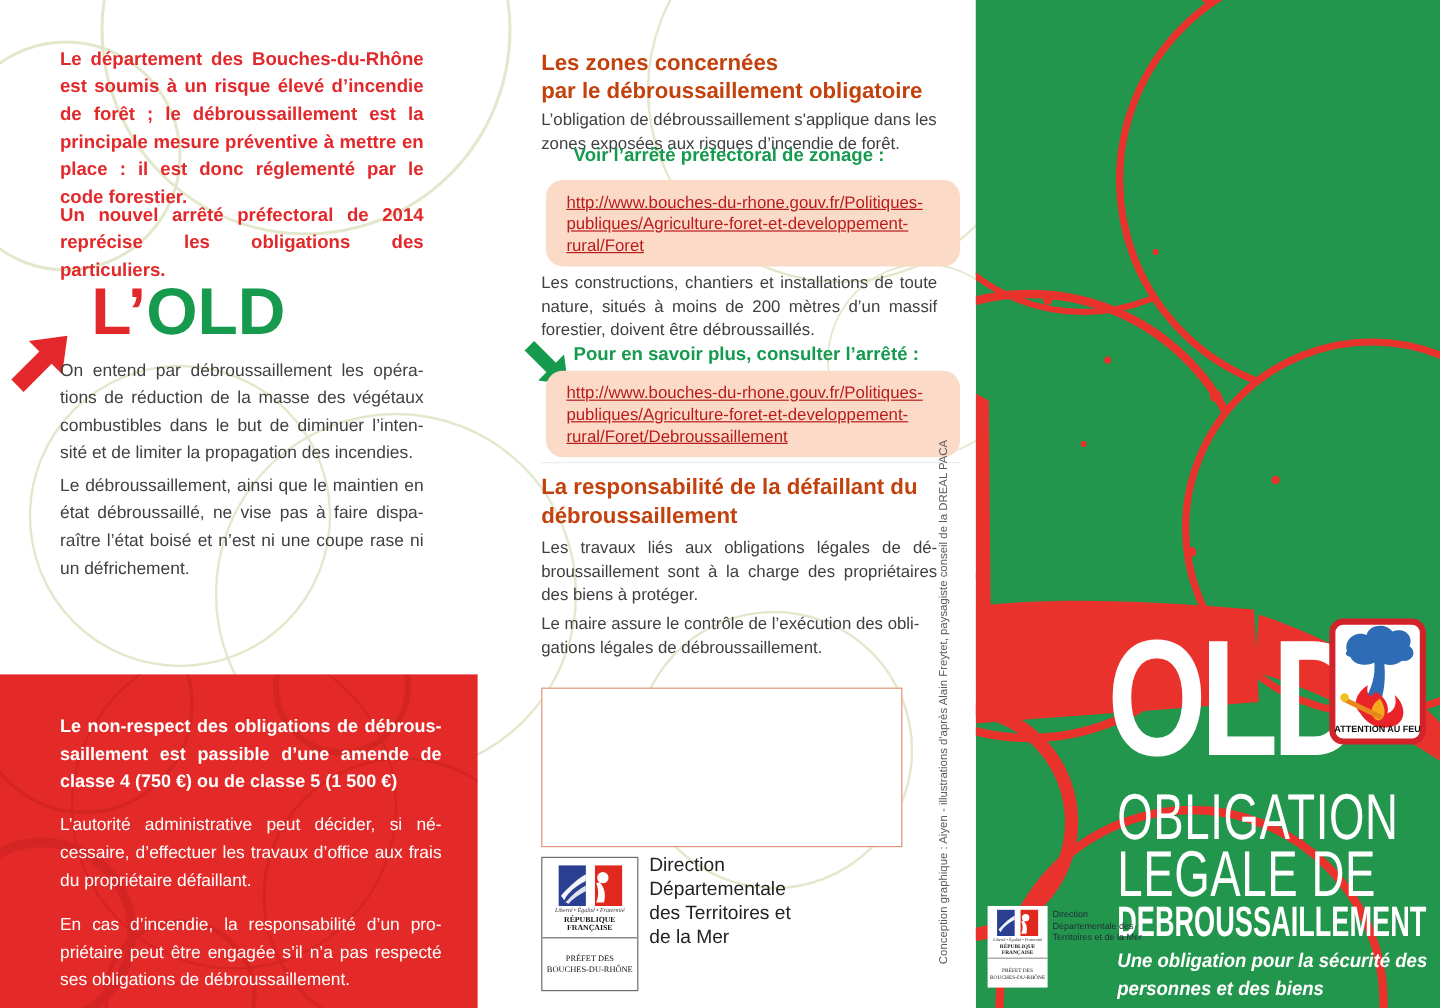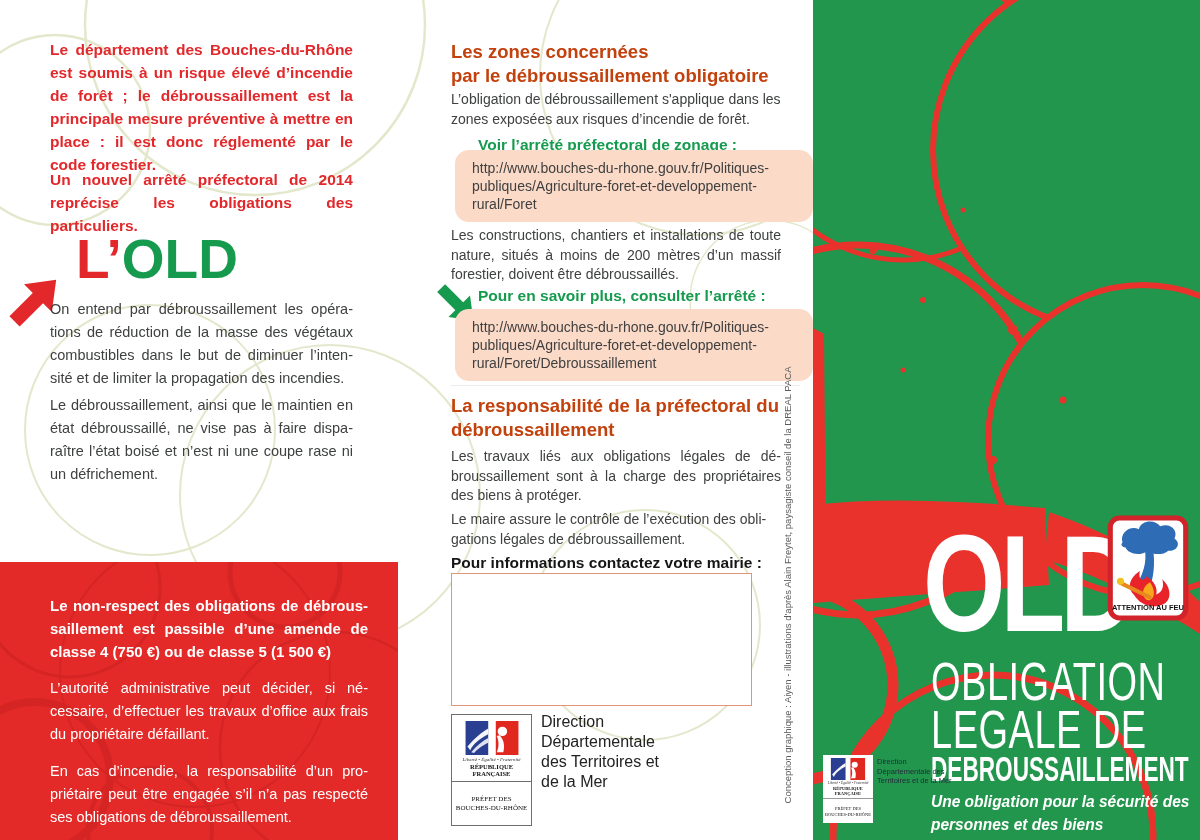--- a/index.html
+++ b/index.html
@@ -17,22 +17,22 @@
   .lold .green{color:#169a4e;}
   .warning{left:0;top:562px;width:398px;height:278px;background:#e32a28;overflow:hidden;}
   .warning .inner{position:absolute;left:50px;top:32px;width:318px;}
   .warning p{margin:0 0 14px 0;font-size:14.5px;line-height:23px;color:#fff;}
   .warning p.b{font-weight:bold;font-size:15px;}
 
   
   .mid-h{width:360px;font-size:18.5px;line-height:24px;font-weight:bold;color:#c2410c;}
   .mid-p{width:330px;font-size:14px;line-height:19.5px;color:#3f4040;}
   .green-h{font-size:15.5px;font-weight:bold;color:#169a4e;white-space:nowrap;}
-  .url-box{width:312px;background:#fbdac8;border-radius:14px;padding:9px 29px 9px 17px;
-           font-size:14px;line-height:18px;color:#404040;overflow-wrap:break-word;}
+  .url-box{width:312px;background:#fbdac8;border-radius:14px;padding:9px 16px 9px 17px;
+           font-size:14px;line-height:18px;color:#b91c1c;overflow-wrap:break-word;text-decoration:underline;}
   .contact-label{font-size:15.5px;font-weight:bold;color:#161616;white-space:nowrap;}
   .contact-box{width:299px;height:131px;border:1px solid #e09479;background:#fff;}
   .divider{width:349px;height:1px;background:#ececec;}
 
   
   .prefet-box{width:79px;border:1px solid #6e6e6e;background:#fff;text-align:center;}
   .prefet-box .motto{font-family:"Liberation Serif",serif;font-style:italic;font-size:5px;color:#333;margin-top:2px;}
   .prefet-box .rep{font-family:"Liberation Serif",serif;font-weight:bold;font-size:6.5px;color:#111;margin:1px 0 4px;}
   .prefet-box .pref{font-family:"Liberation Serif",serif;font-size:7px;color:#111;
                     border-top:1px solid #6e6e6e;padding:13px 2px 12px;line-height:9px;}
@@ -121,46 +121,45 @@
 
   <div class="abs" style="left:451px;top:0;width:360px;height:840px;">
 
     <div class="abs mid-h" style="left:0;top:40px;">
       <div>Les zones concernées</div>
       <div>par le débroussaillement obligatoire</div>
     </div>
 
     <p class="abs mid-p" style="left:0;top:90px;margin:0;">L’obligation de débroussaillement s'applique dans les zones exposées aux risques d’incendie de forêt.</p>
 
-    <div class="abs green-h" style="left:27px;top:136px;">Voir l’arrêté préfectoral de zonage :</div>
+    <div class="abs green-h" style="left:27px;top:121px;">Voir l’arrêté préfectoral de zonage :</div>
 
     <div class="abs url-box" style="left:4px;top:150px;">http://www.bouches-du-rhone.gouv.fr/Politiques-publiques/Agriculture-foret-et-developpement-rural/Foret</div>
 
     <p class="abs mid-p jtext" style="left:0;top:226px;margin:0;">Les constructions, chantiers et installations de toute nature, situés à moins de 200 mètres d’un massif forestier, doivent être débroussaillés.</p>
 
     <svg class="abs" style="left:-18px;top:280px;" width="48" height="48" viewBox="0 0 60 60">
       <g fill="#169a4e" transform="rotate(45 30 30)">
         <rect x="2" y="23" width="34" height="14"></rect>
         <polygon points="34,11 34,49 59,30"></polygon>
       </g>
     </svg>
 
     <div class="abs green-h" style="left:27px;top:287px;">Pour en savoir plus, consulter l’arrêté :</div>
 
     <div class="abs url-box" style="left:4px;top:309px;">http://www.bouches-du-rhone.gouv.fr/Politiques-publiques/Agriculture-foret-et-developpement-rural/Foret/Debroussaillement</div>
 
     <div class="abs divider" style="left:0;top:385px;"></div>
 
-    <div class="abs mid-h" style="left:0;top:394px;width:340px;">La responsabilité de la préfectoral du débroussaillement</div>
+    <div class="abs mid-h" style="left:0;top:394px;width:340px;">La responsabilité de la défaillant du débroussaillement</div>
 
     <p class="abs mid-p jtext" style="left:0;top:447px;margin:0;">Les travaux liés aux obligations légales de dé­broussaillement sont à la charge des propriétaires des biens à protéger.</p>
 
     <p class="abs mid-p" style="left:0;top:510px;margin:0;">Le maire assure le contrôle de l’exécution des obli­gations légales de débroussaillement.</p>
 
-    <div class="abs contact-label" style="left:0;top:554px;">Pour informations contactez votre mairie :</div>
 
     <div class="abs contact-box" style="left:0;top:573px;"></div>
 
     <div class="abs prefet-box" style="left:0;top:714px;">
       <svg style="margin:6px auto 0;" width="56" height="34" viewBox="0 0 56 36">
         <rect x="0" y="0" width="24" height="36" fill="#2b3f92"></rect>
         <rect x="32" y="0" width="24" height="36" fill="#e1281e"></rect>
         <path d="M2,27 C10,18 17,12 24,8 L24,14 C16,18 8,24 5,31 Z" fill="#fff" opacity=".95"></path>
         <path d="M6,33 C12,26 18,21 24,18 L24,23 C18,26 12,30 9,34 Z" fill="#fff" opacity=".85"></path>
         <circle cx="39" cy="11" r="5" fill="#fff"></circle>

